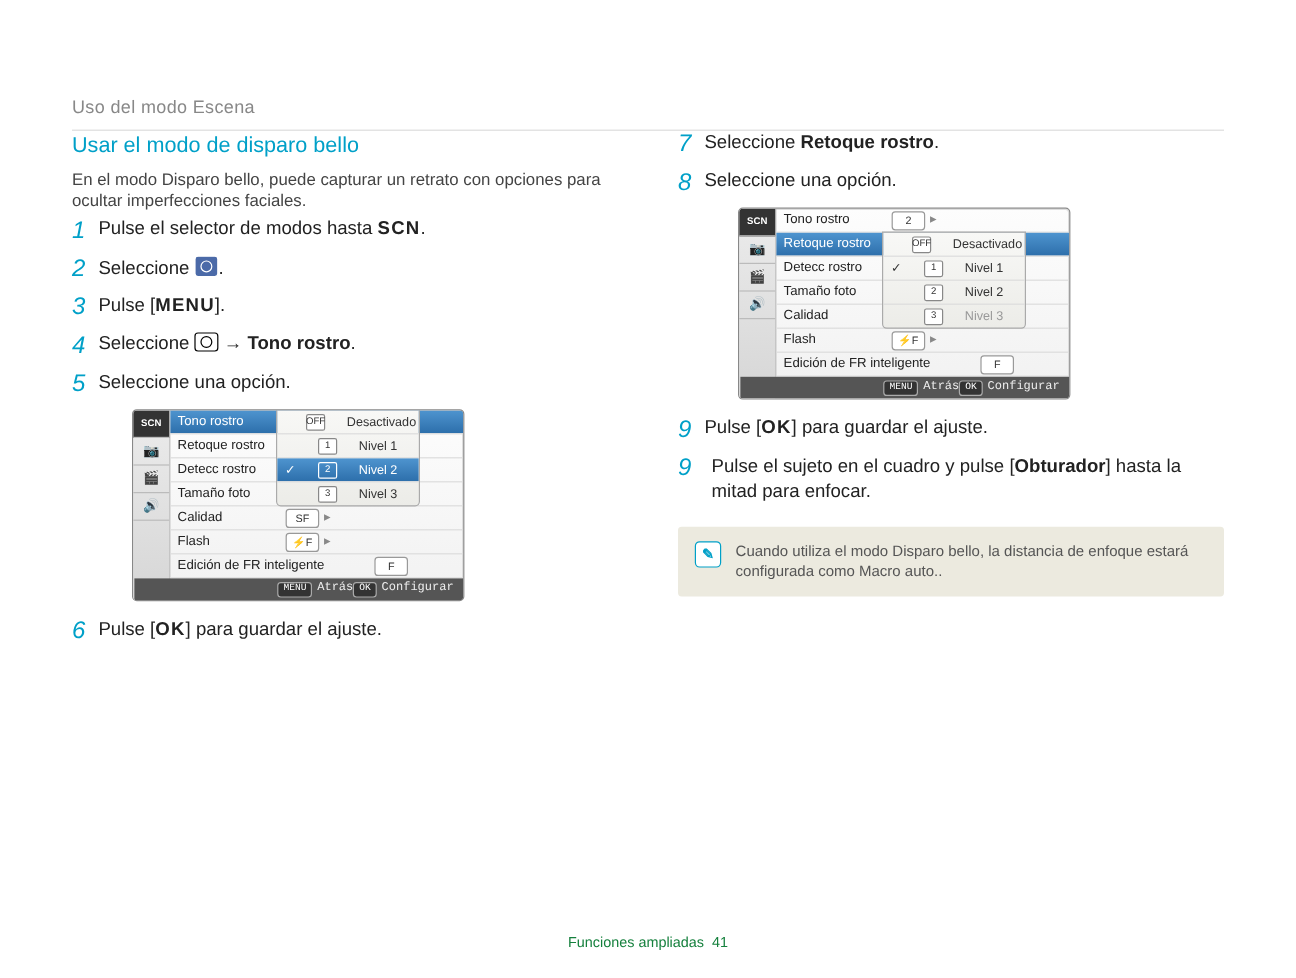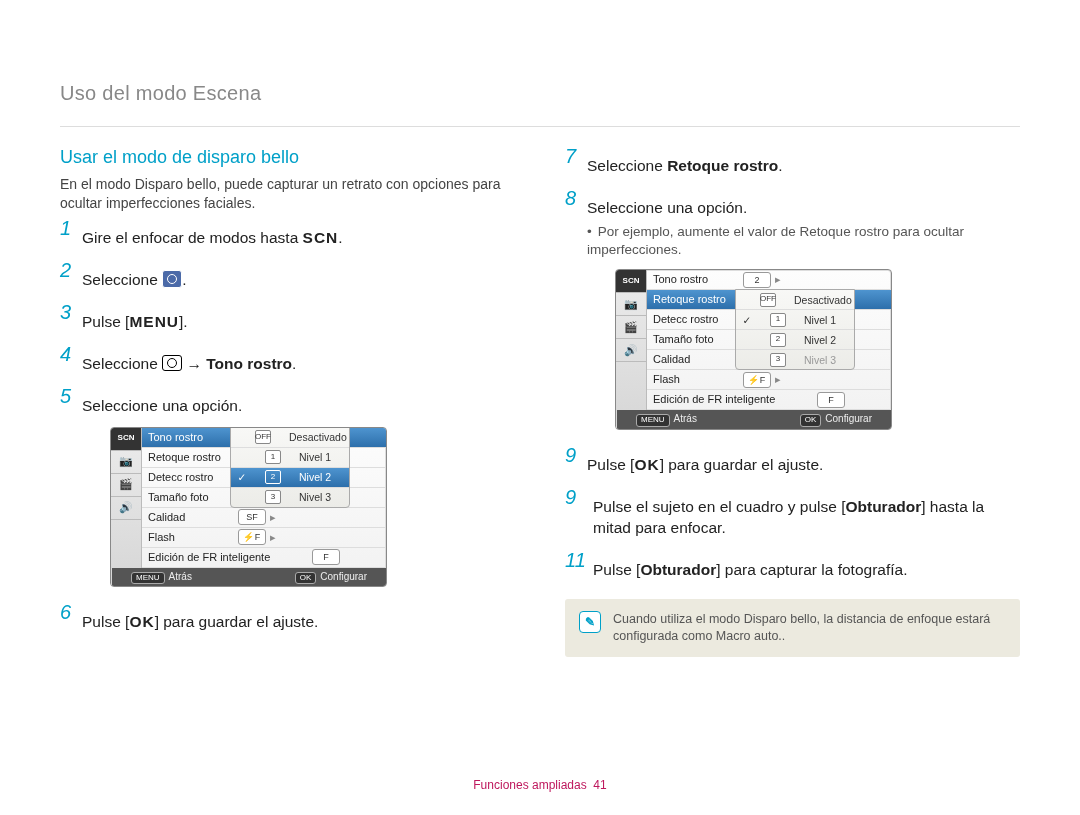--- a/index.html
+++ b/index.html
@@ -17,25 +17,24 @@
     height:815px;
     box-sizing:border-box;
     padding:80px 60px 40px 60px;
     position:relative;
     font-size:15px;
     line-height:1.35;
   }
   .breadcrumb{
     color:#888;
     font-weight:300;
-    font-size:20px;
+    font-size:15px;
     letter-spacing:.3px;
     border-bottom:1px solid #ddd;
-    padding-bottom:19px;
-    margin-bottom:18px;
+    padding-bottom:8px;
   }
   .cols{display:flex;gap:50px;}
   .col{flex:1;min-width:0;}
   h2.section-title{
     color:var(--blue);
     font-weight:400;
     font-size:18px;
     margin:0 0 6px 0;
   }
   p.intro{
@@ -52,21 +51,21 @@
   .num{
     color:var(--blue);
     font-style:italic;
     font-weight:400;
     font-size:20px;
     width:22px;
     flex-shrink:0;
     line-height:1.1;
   }
   .num.wide{width:28px;}
-  .step-body{flex:1;margin-top:11px;}
+  .step-body{flex:1;}
   .step-body .main{font-size:15.5px;color:#222;}
   .step-body .sub{
     font-size:13.5px;
     color:#555;
     margin-top:4px;
   }
   .step-body .sub .bullet{margin-right:6px;}
   b{font-weight:700;}
   .scn{
     font-weight:800;
@@ -161,25 +160,26 @@
     min-width:22px;height:14px;
     border:1px solid #999;border-radius:3px;
     background:#fff;font-size:9px;color:#333;
     padding:0 2px;
   }
   .lcd .row.sel{
     background:linear-gradient(#4e94cf,#2d6fab);
     color:#fff;
   }
   .lcd .footer{
-    display:flex;justify-content:space-between;align-items:center;
+    display:flex;justify-content:flex-end;align-items:center;
     background:#555;color:#eee;
     font-size:10px;
-    padding:2px 19px;
+    padding:2px 8px;
     margin-left:-30px;
+    font-family:Liberation Mono, monospace;
   }
   .lcd .footer .kcap{
     display:inline-block;border:1px solid #aaa;border-radius:3px;
     padding:0 4px;background:#333;color:#fff;font-size:8px;margin-right:4px;
   }
   .lcd .popup{
     position:relative;
   }
   .lcd .popup .panel{
     position:absolute;
@@ -221,41 +221,41 @@
     width:20px;height:20px;border:1.5px solid var(--blue);border-radius:4px;
     display:flex;align-items:center;justify-content:center;
     color:var(--blue);font-weight:700;font-size:12px;flex-shrink:0;
     background:#fff;
   }
 
   .page-footer{
     position:absolute;
     left:0;right:0;bottom:22px;
     text-align:center;
-    color:#be185d;
+    color:#15803d;
     font-size:12px;
   }
 </style>
 </head>
 <body>
 
 <div class="breadcrumb">Uso del modo Escena</div>
 
 <div class="cols">
 
   <div class="col">
     <h2 class="section-title">Usar el modo de disparo bello</h2>
     <p class="intro">En el modo Disparo bello, puede capturar un retrato con opciones para ocultar imperfecciones faciales.</p>
 
     <ol class="steps">
       <li>
         <span class="num">1</span>
         <div class="step-body">
           <span class="main">
-            <span>Gire el enfocar de modos hasta </span>
+            <span>Pulse el selector de modos hasta </span>
             <span class="scn">SCN</span><span>.</span>
           </span>
         </div>
       </li>
 
       <li>
         <span class="num">2</span>
         <div class="step-body">
           <span class="main">
             <span>Seleccione </span>
@@ -376,21 +376,20 @@
           <span class="main">
             <span>Seleccione </span><b>Retoque rostro</b><span>.</span>
           </span>
         </div>
       </li>
 
       <li>
         <span class="num">8</span>
         <div class="step-body">
           <span class="main">Seleccione una opción.</span>
-          <div class="sub"><span class="bullet">•</span><span>Por ejemplo, aumente el valor de Retoque rostro para ocultar imperfecciones.</span></div>
         </div>
       </li>
     </ol>
 
     <div class="lcd">
       <div class="tabs">
         <div class="tab active" style="font-size:8px;font-weight:700;">SCN</div>
         <div class="tab">📷</div>
         <div class="tab">🎬</div>
         <div class="tab">🔊</div>
@@ -465,28 +464,20 @@
 
       <li>
         <span class="num wide">9</span>
         <div class="step-body">
           <span class="main">
             <span>Pulse el sujeto en el cuadro y pulse [</span><b>Obturador</b><span>] hasta la mitad para enfocar.</span>
           </span>
         </div>
       </li>
 
-      <li>
-        <span class="num wide">11</span>
-        <div class="step-body">
-          <span class="main">
-            <span>Pulse [</span><b>Obturador</b><span>] para capturar la fotografía.</span>
-          </span>
-        </div>
-      </li>
     </ol>
 
     <div class="note">
       <span class="badge">✎</span>
       <span>Cuando utiliza el modo Disparo bello, la distancia de enfoque estará configurada como Macro auto..</span>
     </div>
   </div>
 </div>
 
 <div class="page-footer">

